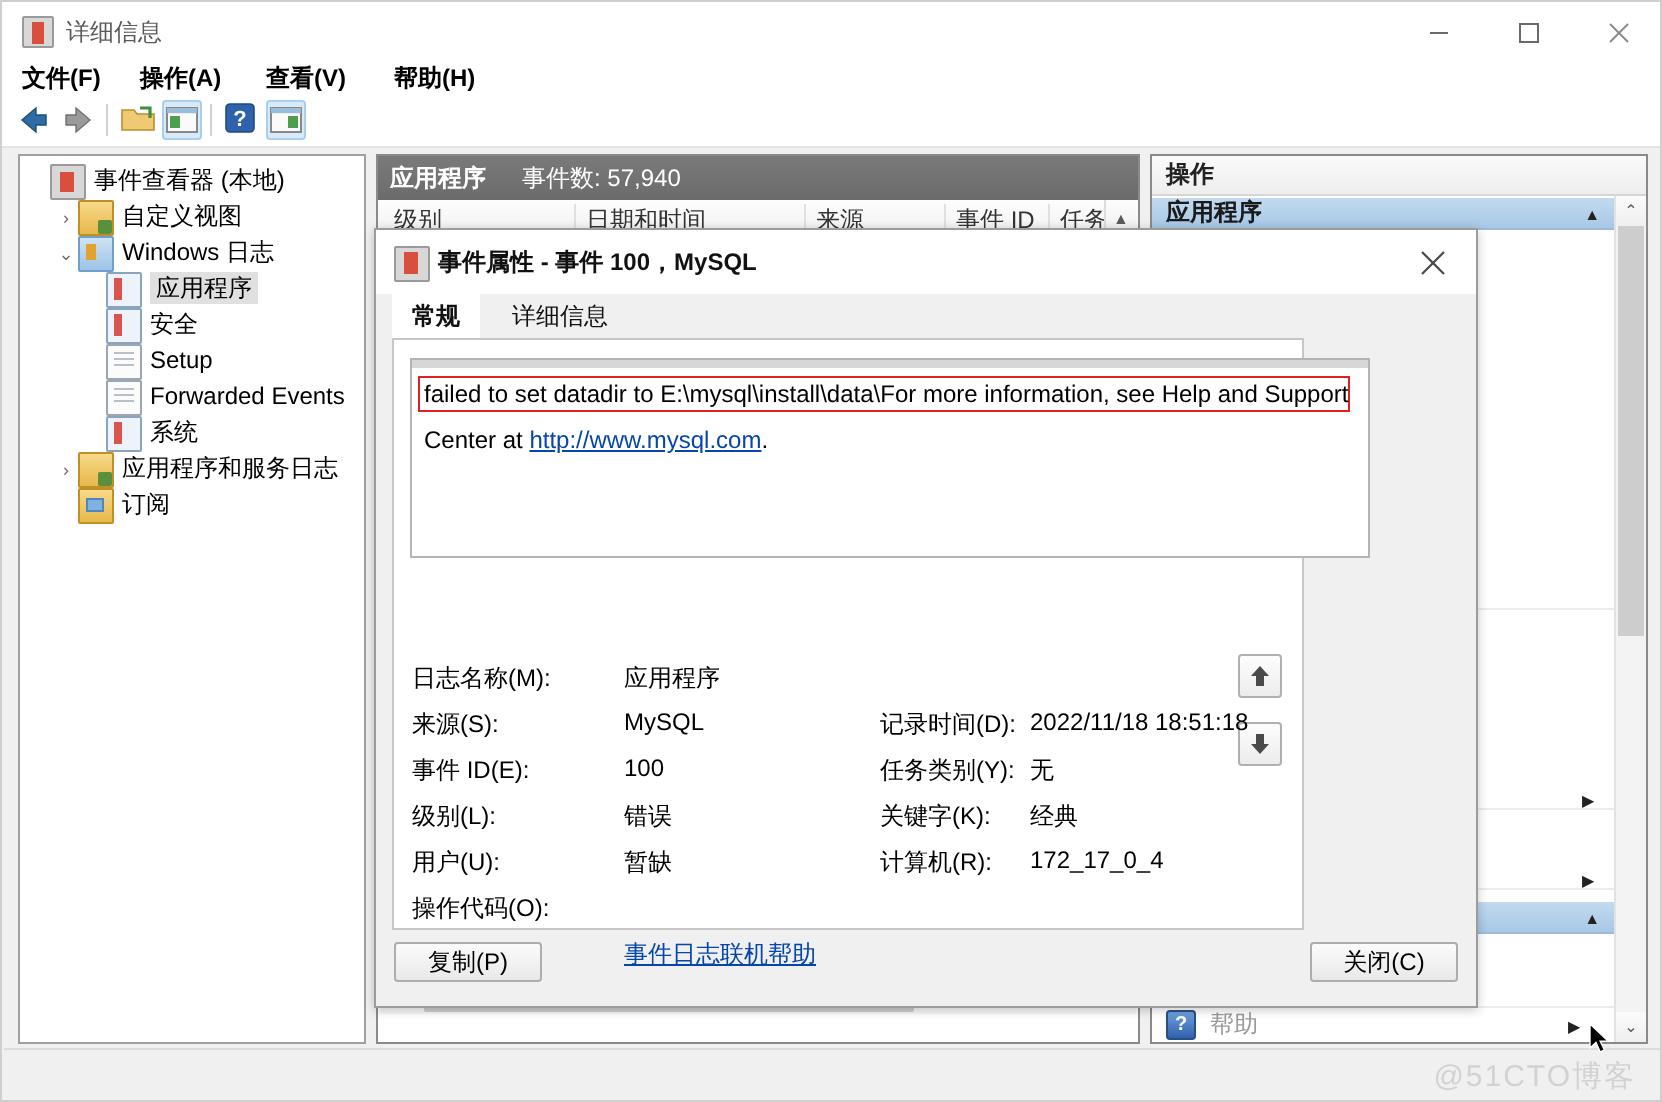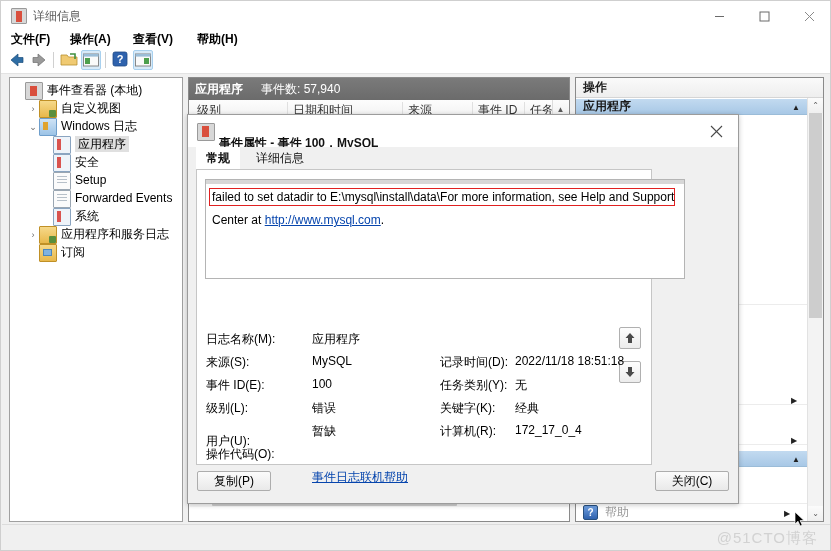--- a/index.html
+++ b/index.html
@@ -360,21 +360,20 @@
     width: 16px; height: 16px;
     background:#d8d8d8; border:1px solid #9a9a9a; border-radius:1px;
   }
   .dlg-title .d-icon::after {
     content:""; position:absolute; left:4px; top:2px; width:7px; height:11px; background:#d94f3d;
   }
   .dlg-title .d-text {
     position: absolute; left: 31px; top: 8px;
     font-size: 12px; font-weight: bold; color: #111;
     white-space: nowrap;
-    margin-top: 12px;
   }
   .dlg-close {
     position: absolute;
     right: 0; top: 0;
     width: 44px; height: 32px;
     display:flex; align-items:center; justify-content:center;
     color: #555;
   }
   .dlg-tabs {
     position: absolute;
@@ -728,21 +727,21 @@
       </div>
 
       <div class="fld" style="left:9px;  top:161px;">日志名称(M):</div>
       <div class="fld" style="left:115px;top:161px;">应用程序</div>
       <div class="fld" style="left:9px;  top:184px;">来源(S):</div>
       <div class="fld" style="left:115px;top:184px;">MySQL</div>
       <div class="fld" style="left:9px;  top:207px;">事件 ID(E):</div>
       <div class="fld" style="left:115px;top:207px;">100</div>
       <div class="fld" style="left:9px;  top:230px;">级别(L):</div>
       <div class="fld" style="left:115px;top:230px;">错误</div>
-      <div class="fld" style="left:9px;  top:263px;">用户(U):</div>
+      <div class="fld" style="left:9px;  top:253px;">用户(U):</div>
       <div class="fld" style="left:115px;top:253px;">暂缺</div>
       <div class="fld" style="left:9px;  top:276px;">操作代码(O):</div>
       <div class="fld" style="left:9px;  top:299px;">更多信息(I):</div>
       <div class="fld fld-link" style="left:115px;top:299px;">事件日志联机帮助</div>
 
       <div class="fld" style="left:243px;top:184px;">记录时间(D):</div>
       <div class="fld" style="left:318px;top:184px;">2022/11/18 18:51:18</div>
       <div class="fld" style="left:243px;top:207px;">任务类别(Y):</div>
       <div class="fld" style="left:318px;top:207px;">无</div>
       <div class="fld" style="left:243px;top:230px;">关键字(K):</div>

